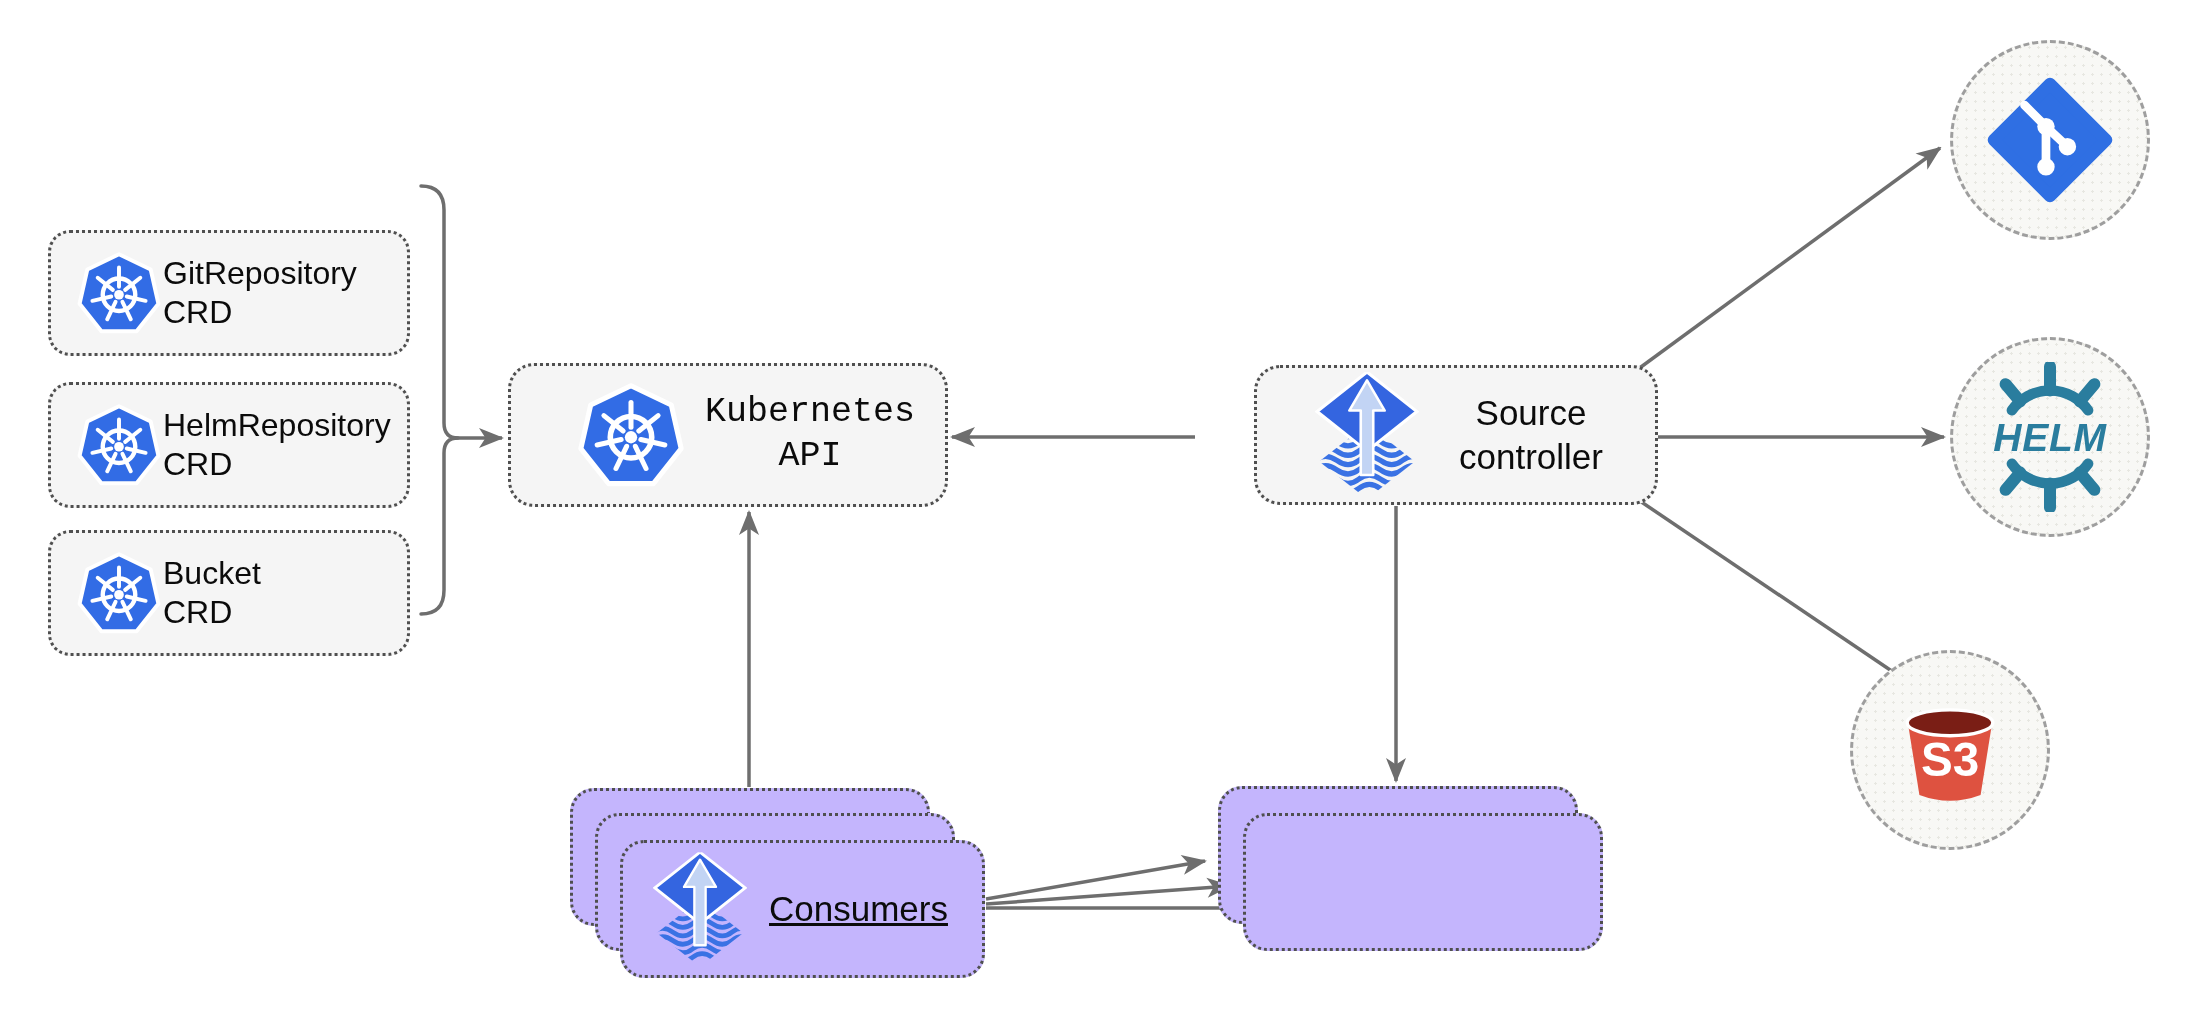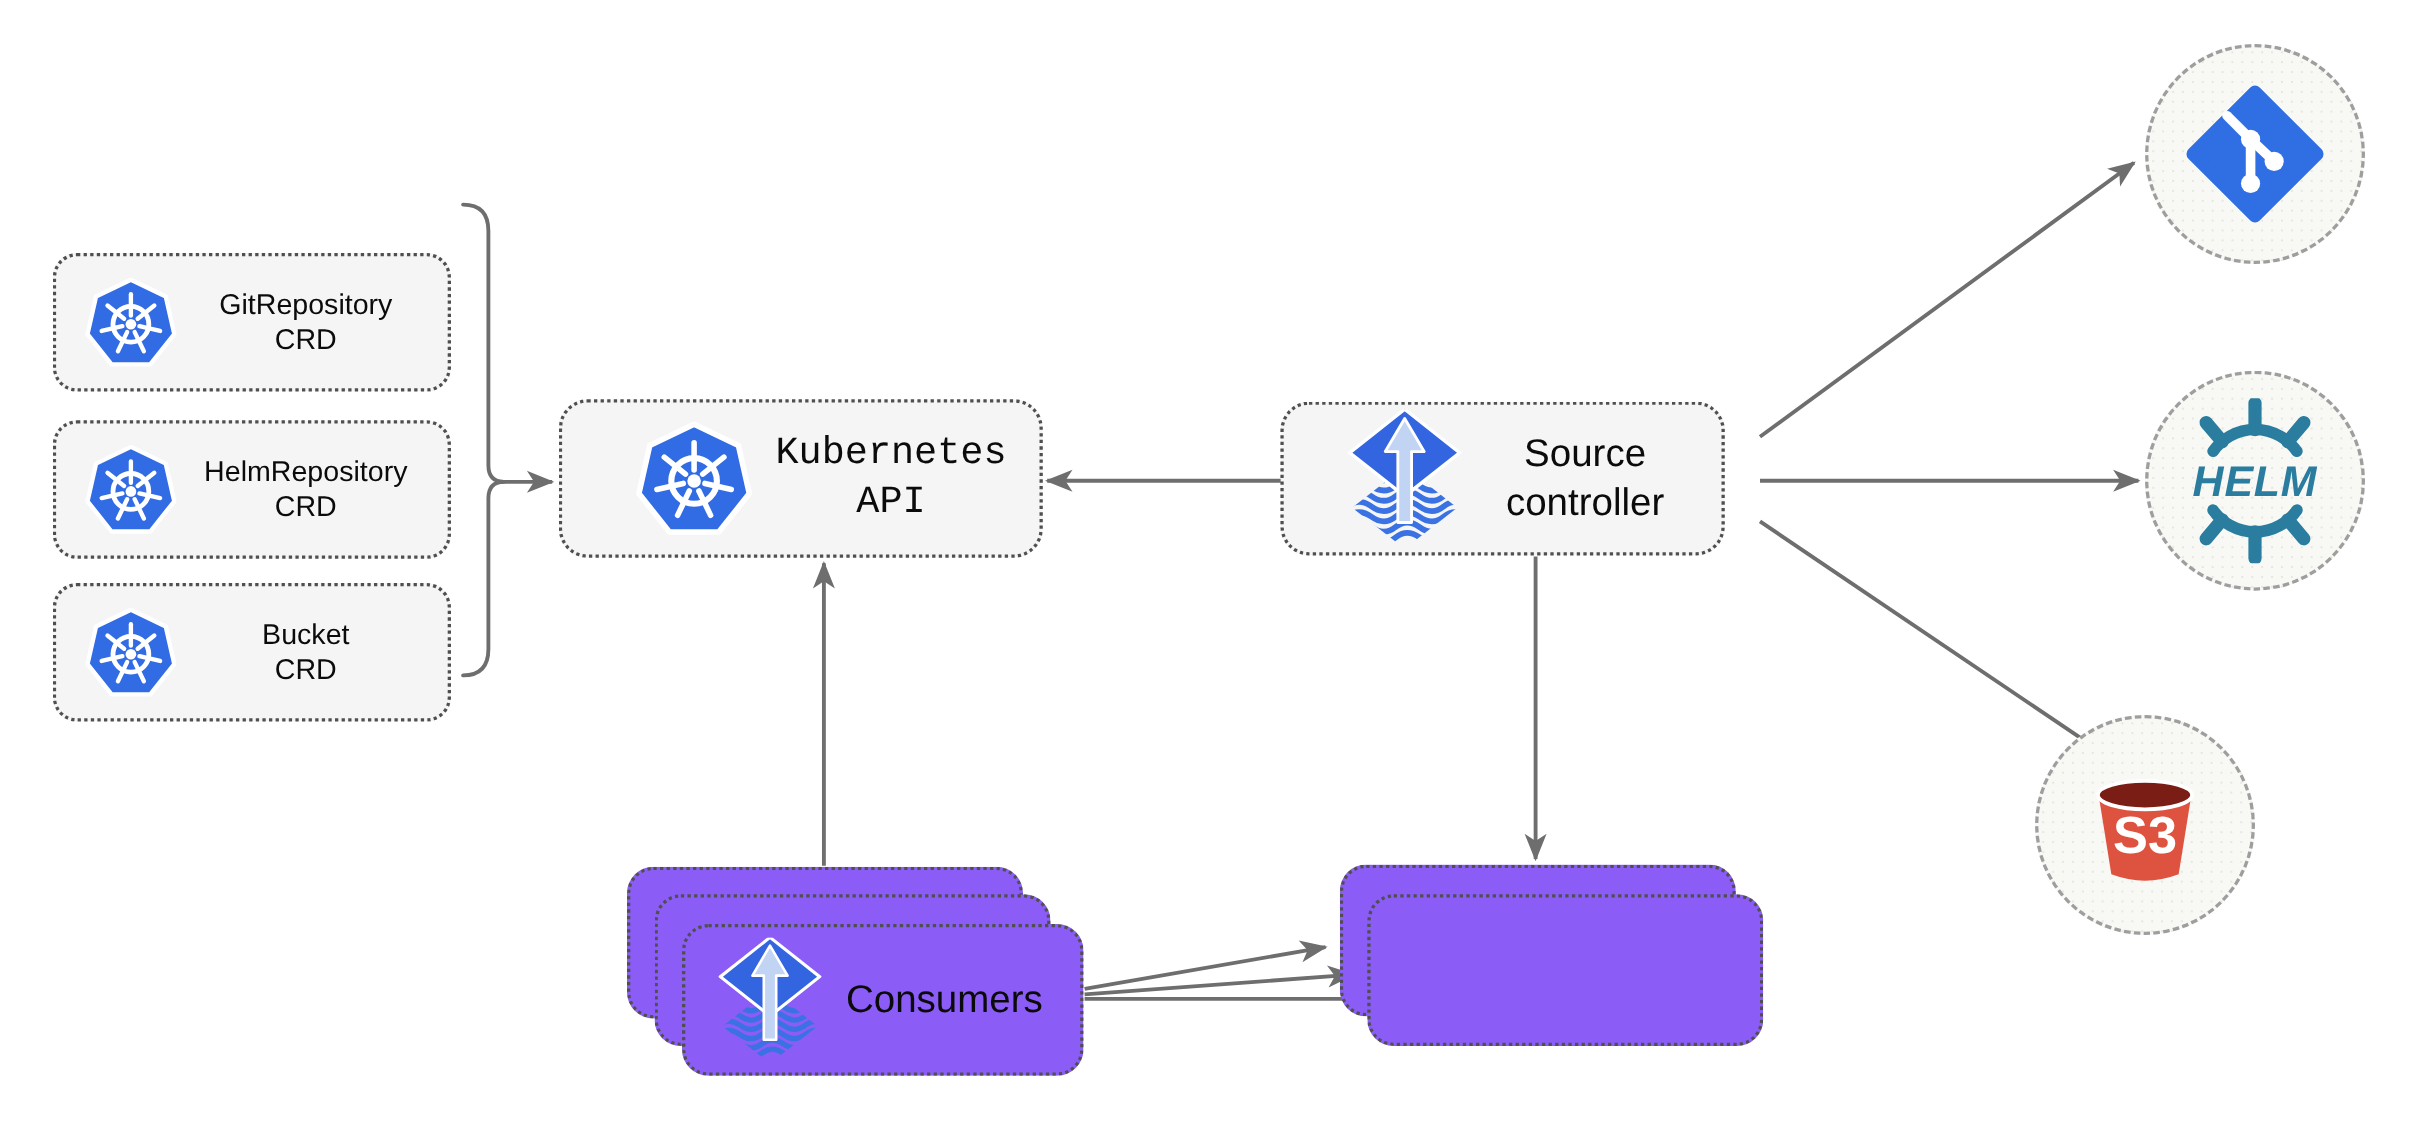--- a/index.html
+++ b/index.html
@@ -3,26 +3,26 @@
 <meta charset="utf-8">
 <style>
   html,body{margin:0;padding:0;background:#ffffff;}
   .stage{position:relative;width:2196px;height:1030px;background:#ffffff;overflow:hidden;
          font-family:"Liberation Sans","DejaVu Sans",sans-serif;color:#0b0b0b;}
   .wires{position:absolute;left:0;top:0;width:2196px;height:1030px;}
   .box{position:absolute;background:#f5f5f5;border:3px dotted #4f4f4f;border-radius:26px;
        box-sizing:border-box;display:flex;align-items:center;}
   .crd-box{left:48px;width:362px;height:126px;border-radius:22px;}
   .crd-icon{margin-left:24px;flex:0 0 auto;}
-  .crd-label{flex:1;text-align:center;font-size:26px;line-height:1.22;padding-right:14px;}
+  .crd-label{flex:1;text-align:left;font-size:32px;line-height:1.22;padding-right:14px;}
   .crd-label span{display:block;}
   .node-label{flex:1;text-align:center;font-size:35px;line-height:1.25;padding-right:12px;}
   .node-label span{display:block;}
-  .stackbox{position:absolute;background:#8b5cf6;border:3px dotted #4f4f4f;border-radius:24px;
-            box-sizing:border-box;}
+  .stackbox{position:absolute;background:#c4b5fd;border:3px dotted #4f4f4f;border-radius:24px;
+            box-sizing:border-box;text-decoration:underline;}
   .stackfront{display:flex;align-items:center;}
   .circle{position:absolute;width:200px;height:200px;border:3.5px dashed #9e9e9e;border-radius:50%;
           box-sizing:border-box;background-color:#f8f8f5;
           background-image:radial-gradient(#e7e7e1 1.2px,transparent 1.2px);background-size:9px 9px;
           display:flex;align-items:center;justify-content:center;}
   svg{display:block;}
 </style>
 </head>
 <body>
 
@@ -129,21 +129,21 @@
     <span>
       <svg width="112" height="112">
           <use href="#sym-k8s"></use>
         </svg>
       </span>
     <span class="node-label">
       <span>Kubernetes API</span>
     </span>
   </div>
 
-  <div class="box" style="left:1164px;top:365px;width:404px;height:140px;padding-left:58px;">
+  <div class="box" style="left:1254px;top:365px;width:404px;height:140px;padding-left:58px;">
     <span>
       <svg width="104" height="127" viewBox="0 0 100 122">
           <use href="#sym-flux"></use>
         </svg>
       </span>
     <span class="node-label">
       <span>Source</span>
       <span>controller</span>
     </span>
   </div>

